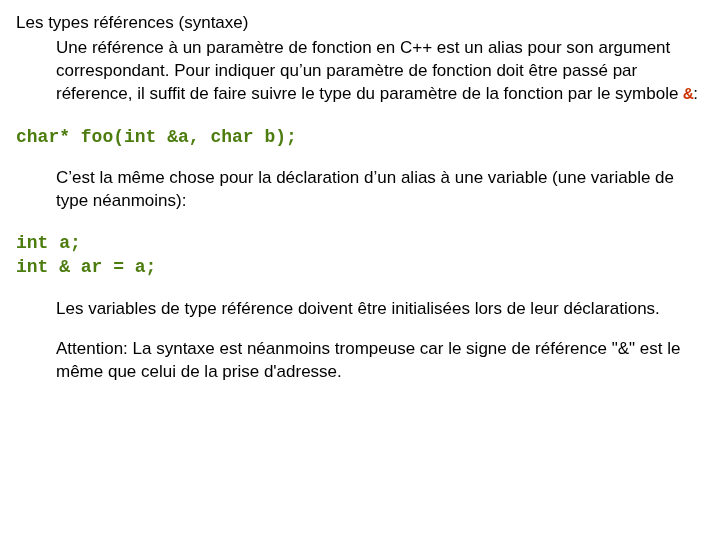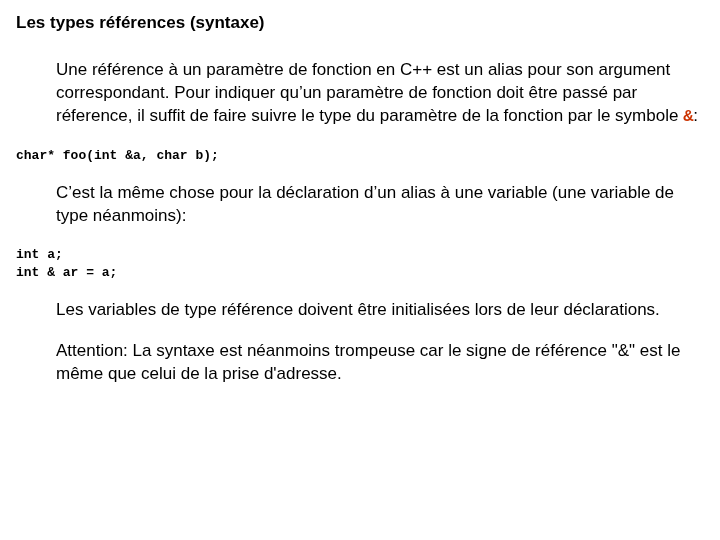--- a/index.html
+++ b/index.html
@@ -8,34 +8,34 @@
     width: 720px;
     height: 540px;
     box-sizing: border-box;
     font-family: Verdana, Geneva, sans-serif;
     font-size: 17px;
     line-height: 1.35;
     color: #000;
     background: #fff;
   }
   .title {
-    font-weight: bold;
-    margin-bottom: 24px;
+    font-weight: normal;
+    margin-bottom: 2px;
   }
   .para {
     margin-bottom: 18px;
     margin-left: 40px;
   }
   .code {
     font-family: "Courier New", Courier, monospace;
     font-weight: bold;
-    color: #000000;
+    color: #4d7c0f;
     white-space: pre;
     margin-bottom: 18px;
-    font-size: 13px;
+    font-size: 18px;
   }
   .inline-code {
     font-family: "Courier New", Courier, monospace;
     font-weight: bold;
     color: #cc3300;
   }
   .bold {
     font-weight: normal;
   }
 </style>

